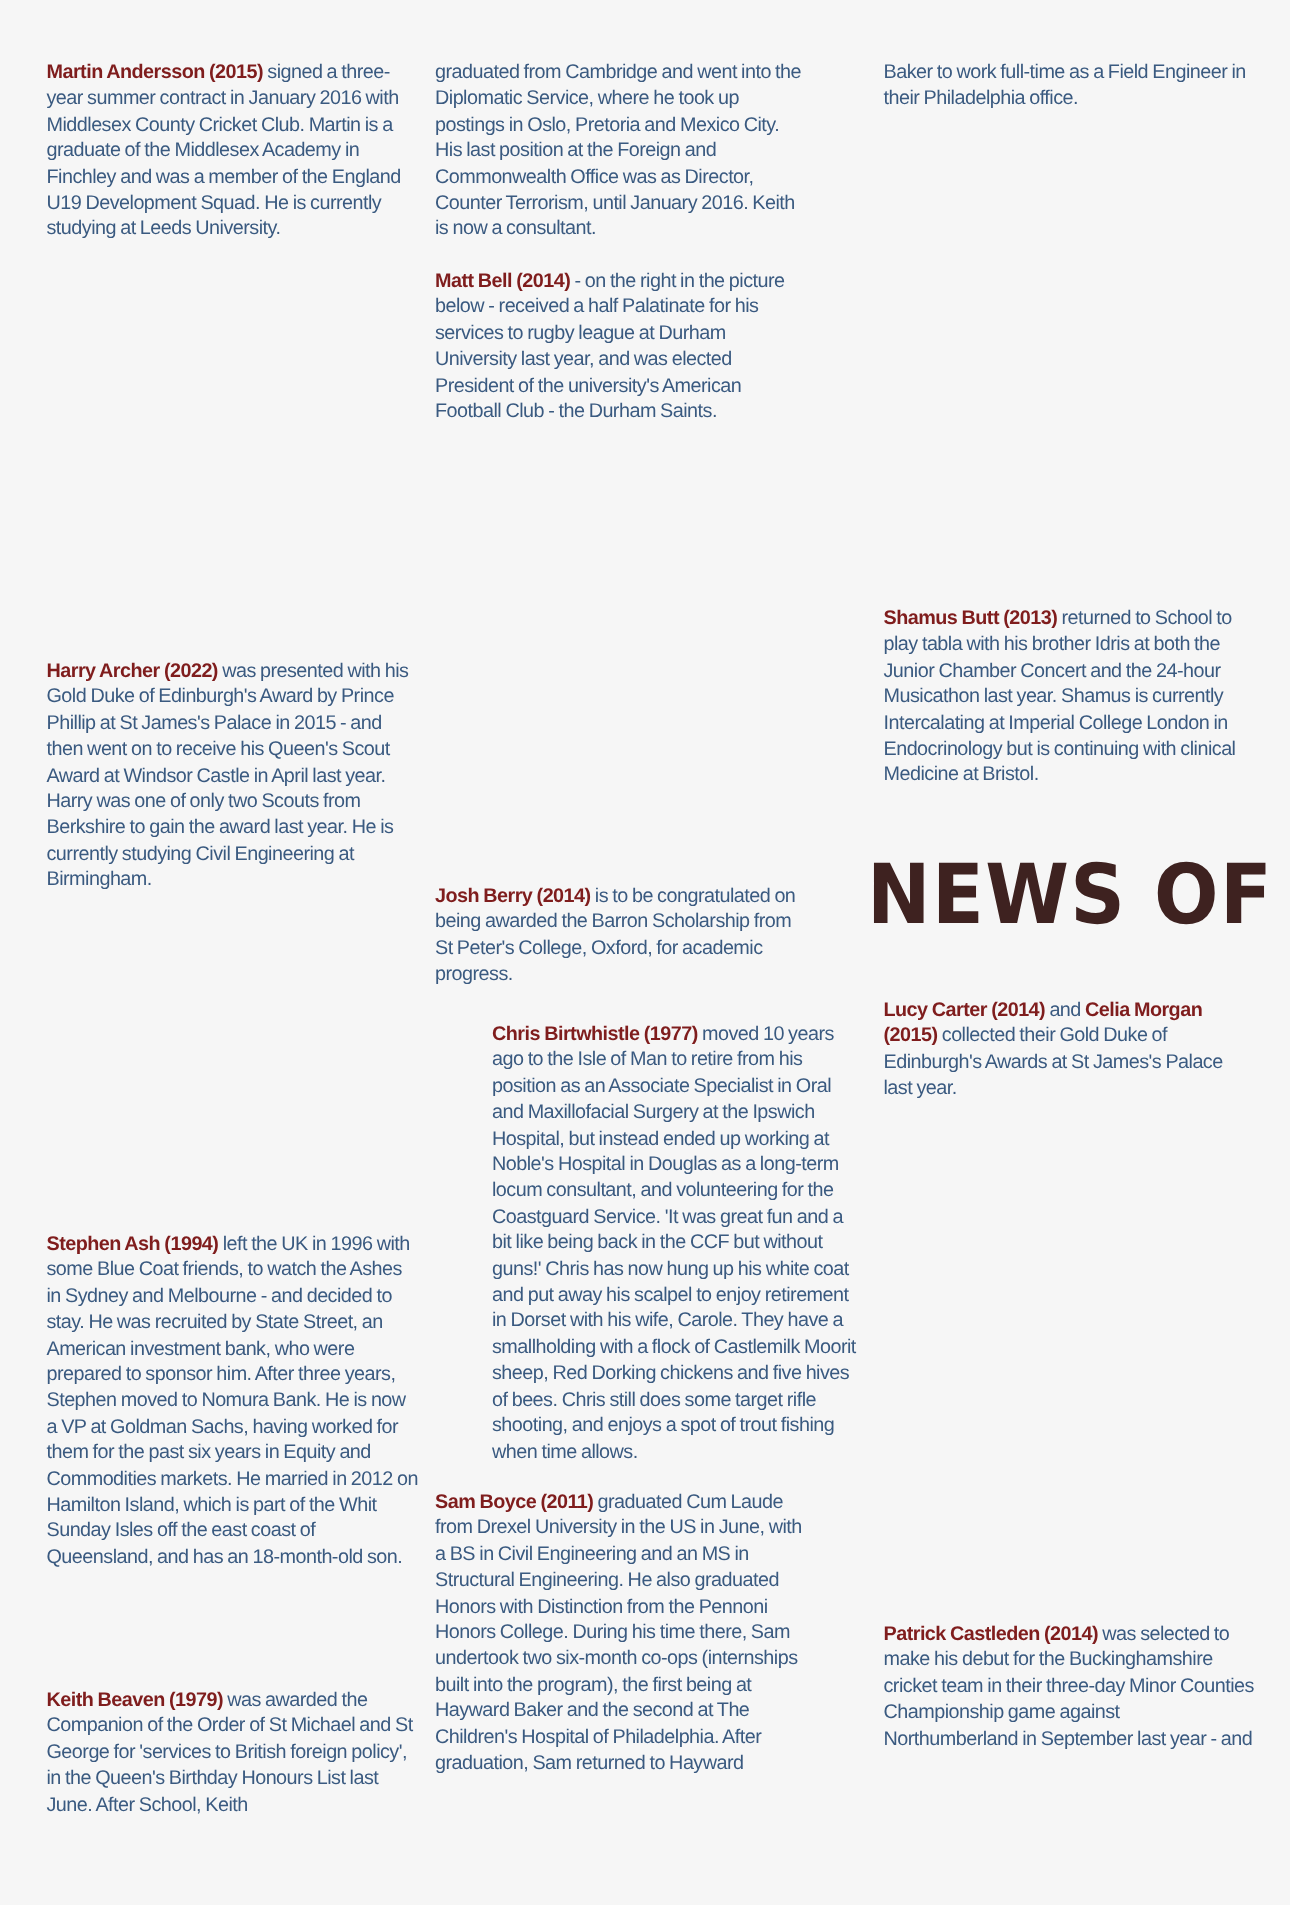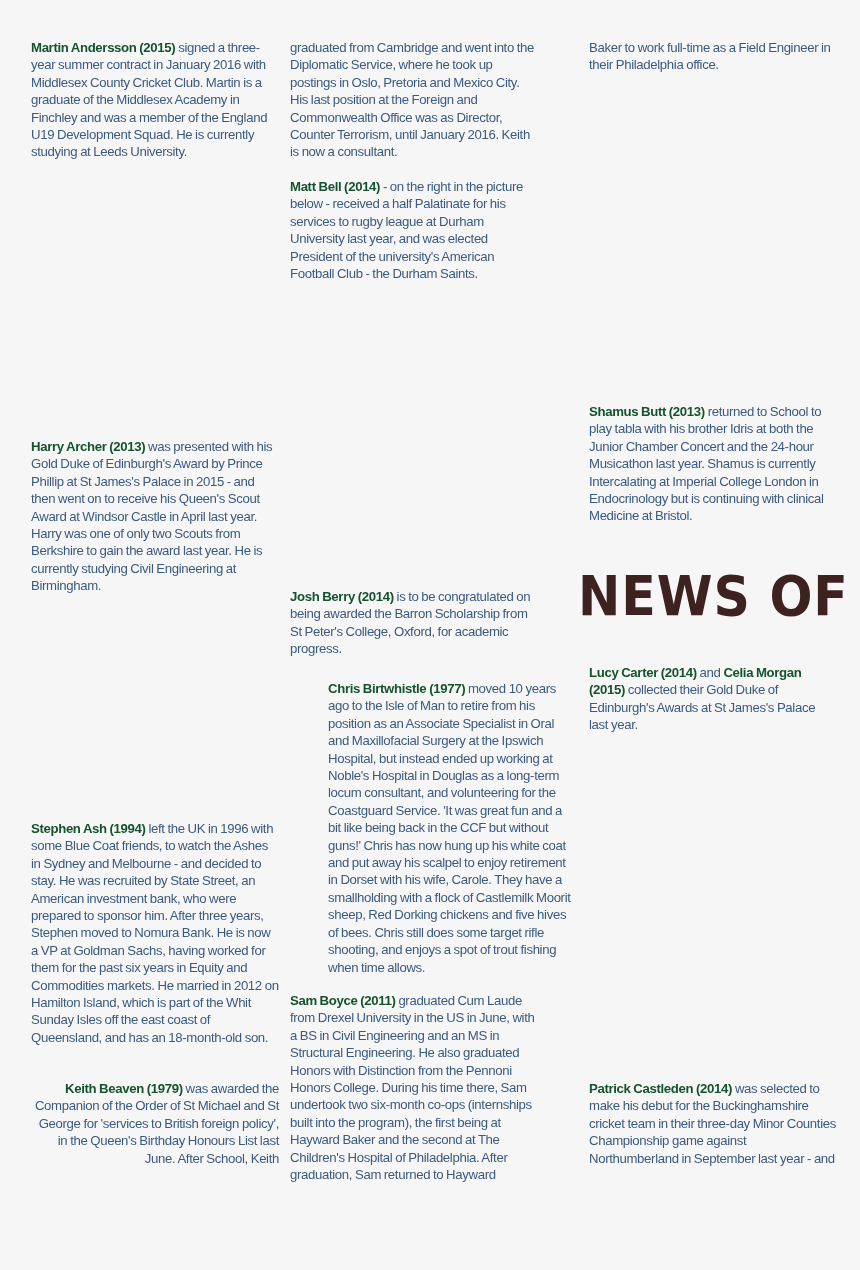--- a/index.html
+++ b/index.html
@@ -12,21 +12,21 @@
   .entry {
     position: absolute;
     width: 248px;
     font-size: 13.2px;
     line-height: 17.4px;
     color: #3a5a80;
     letter-spacing: -0.35px;
     word-spacing: -0.5px;
   }
   .entry .name {
-    color: #14532d;
+    color: #7f1d1d;
     font-weight: bold;
   }
   .col1 { left: 31px; }
   .col2 { left: 290px; }
   .col3 { left: 549px; margin-left: 40px; }
   .headline {
     position: absolute;
     left: 578px; top: 566px;
     font-family: "DejaVu Sans", sans-serif;
     font-weight: bold;
@@ -40,28 +40,28 @@
   }
 </style>
 </head>
 <body>
 
 <div class="entry col1" style="top:39px;">
   <span class="name">Martin Andersson (2015)</span><span> signed a three-year summer contract in January 2016 with Middlesex County Cricket Club. Martin is a graduate of the Middlesex Academy in Finchley and was a member of the England U19 Development Squad. He is currently studying at Leeds University.</span>
 </div>
 
 <div class="entry col1" style="top:438px;">
-  <span class="name">Harry Archer (2013)</span><span> was presented with his Gold Duke of Edinburgh's Award by Prince Phillip at St James's Palace in 2015 - and then went on to receive his Queen's Scout Award at Windsor Castle in April last year. Harry was one of only two Scouts from Berkshire to gain the award last year. He is currently studying Civil Engineering at Birmingham.</span>
+  <span class="name">Harry Archer (2022)</span><span> was presented with his Gold Duke of Edinburgh's Award by Prince Phillip at St James's Palace in 2015 - and then went on to receive his Queen's Scout Award at Windsor Castle in April last year. Harry was one of only two Scouts from Berkshire to gain the award last year. He is currently studying Civil Engineering at Birmingham.</span>
 </div>
 
 <div class="entry col1" style="top:820px;">
   <span class="name">Stephen Ash (1994)</span><span> left the UK in 1996 with some Blue Coat friends, to watch the Ashes in Sydney and Melbourne - and decided to stay. He was recruited by State Street, an American investment bank, who were prepared to sponsor him. After three years, Stephen moved to Nomura Bank. He is now a VP at Goldman Sachs, having worked for them for the past six years in Equity and Commodities markets. He married in 2012 on Hamilton Island, which is part of the Whit Sunday Isles off the east coast of Queensland, and has an 18-month-old son.</span>
 </div>
 
-<div class="entry col1" style="top:1080px;text-align:right;">
+<div class="entry col1" style="top:1124px;">
   <span class="name">Keith Beaven (1979)</span><span> was awarded the Companion of the Order of St Michael and St George for 'services to British foreign policy', in the Queen's Birthday Honours List last June. After School, Keith</span>
 </div>
 
 <div class="entry col2" style="top:39px;">
   <span>graduated from Cambridge and went into the Diplomatic Service,  where he took up postings in Oslo, Pretoria and Mexico City. His last position at the Foreign and Commonwealth Office was as Director, Counter Terrorism, until January 2016. Keith is now a consultant.</span>
 </div>
 
 <div class="entry col2" style="top:178px;">
   <span class="name">Matt Bell (2014)</span><span> - on the right in the picture below - received a half Palatinate for his services to rugby league at Durham University last year, and was elected President of the university's American Football Club - the Durham Saints.</span>
 </div>

